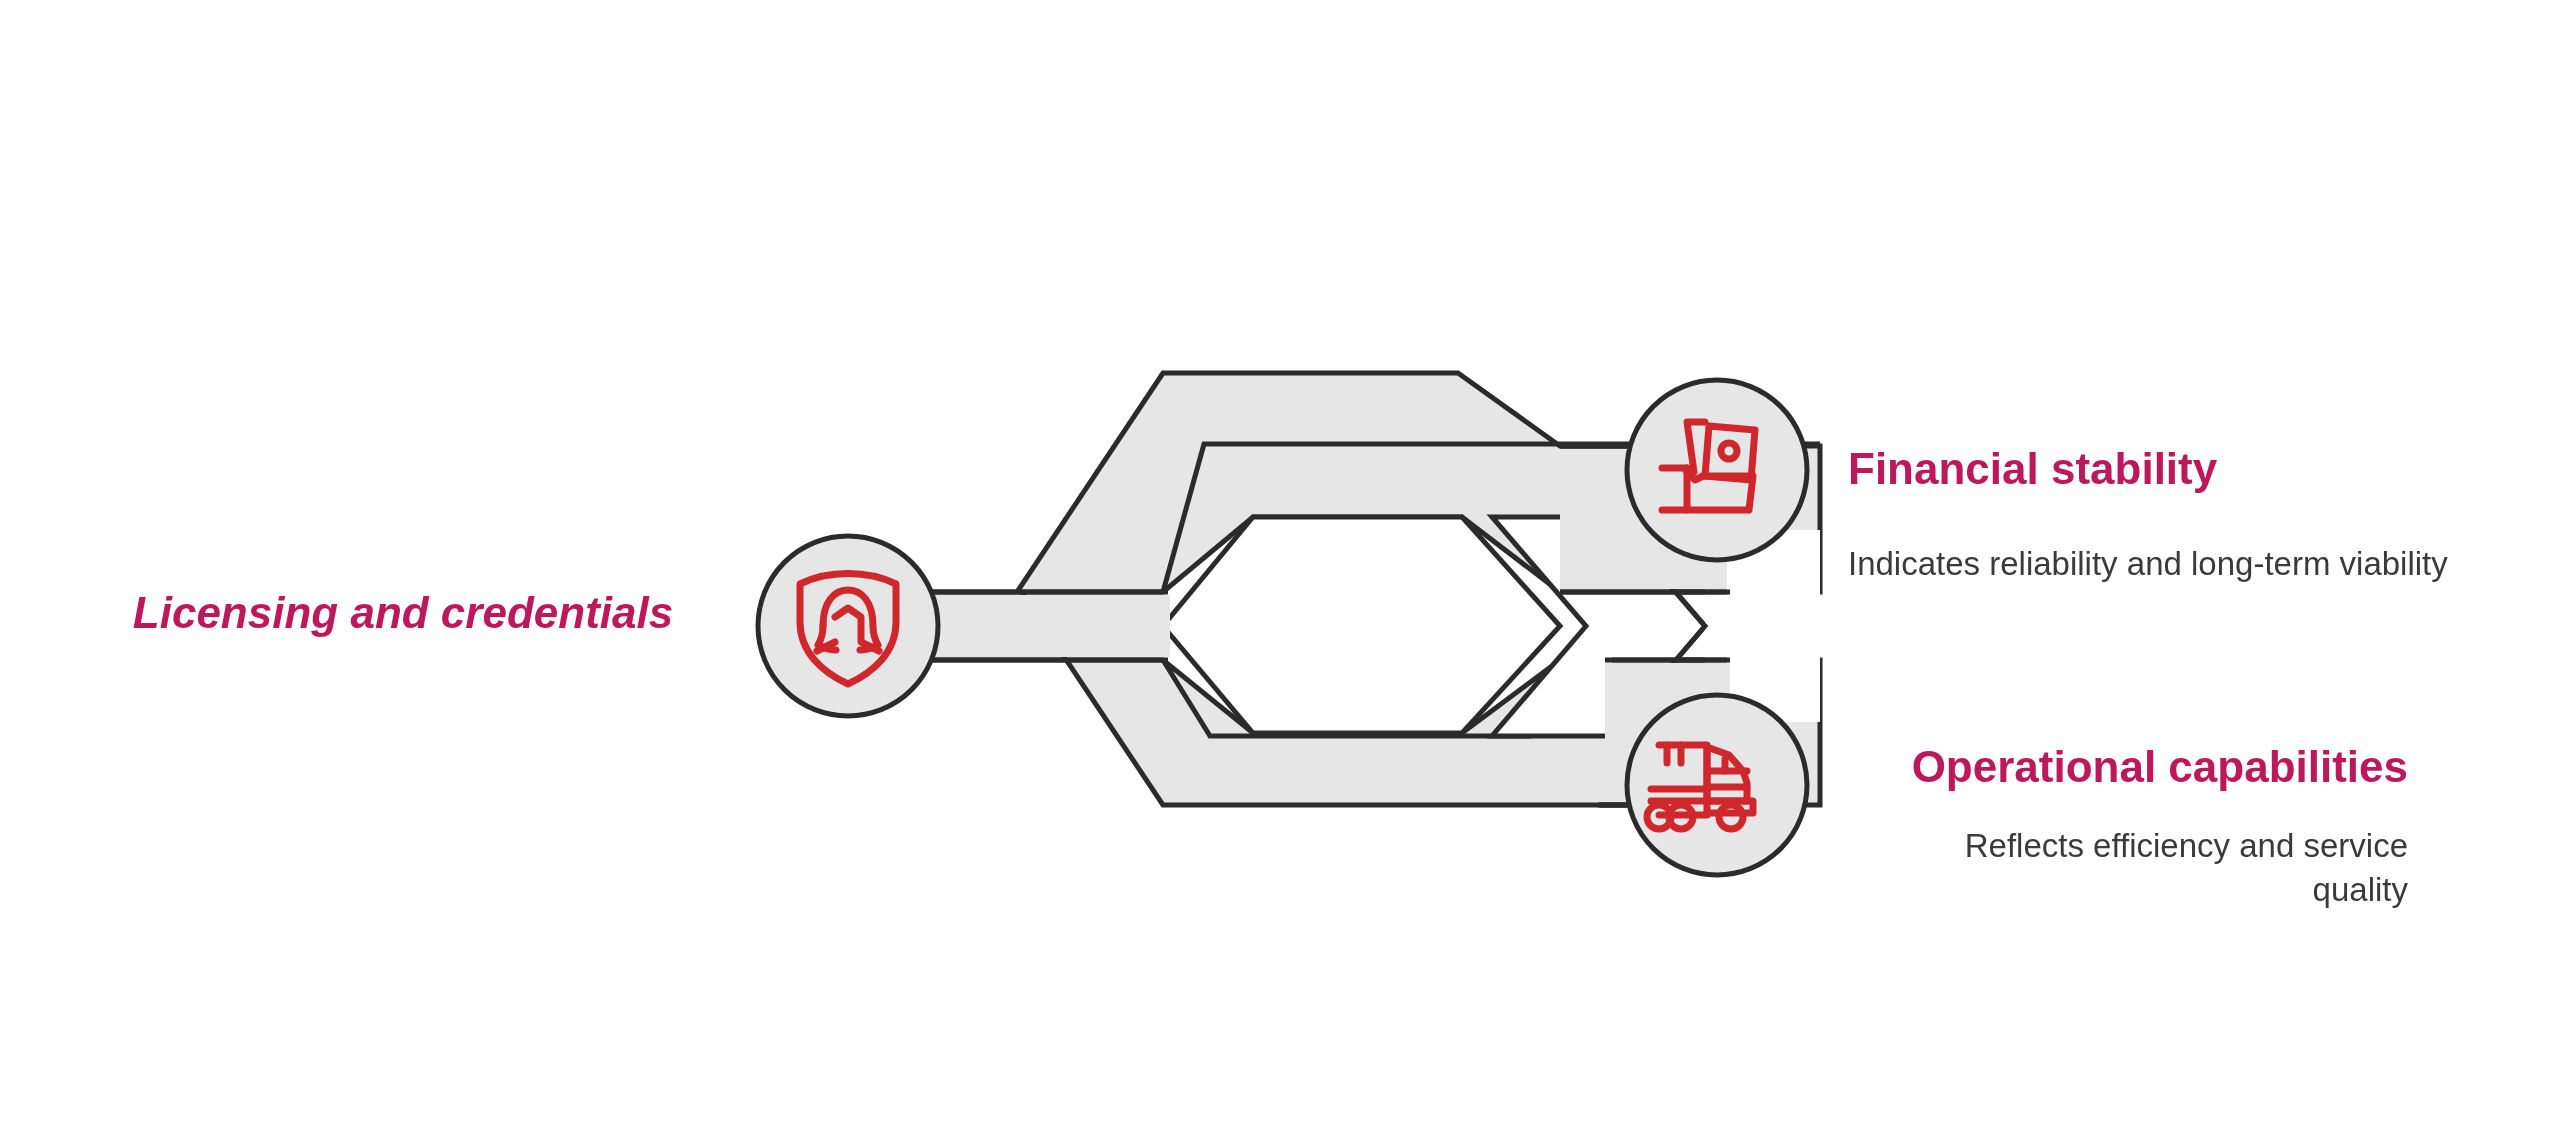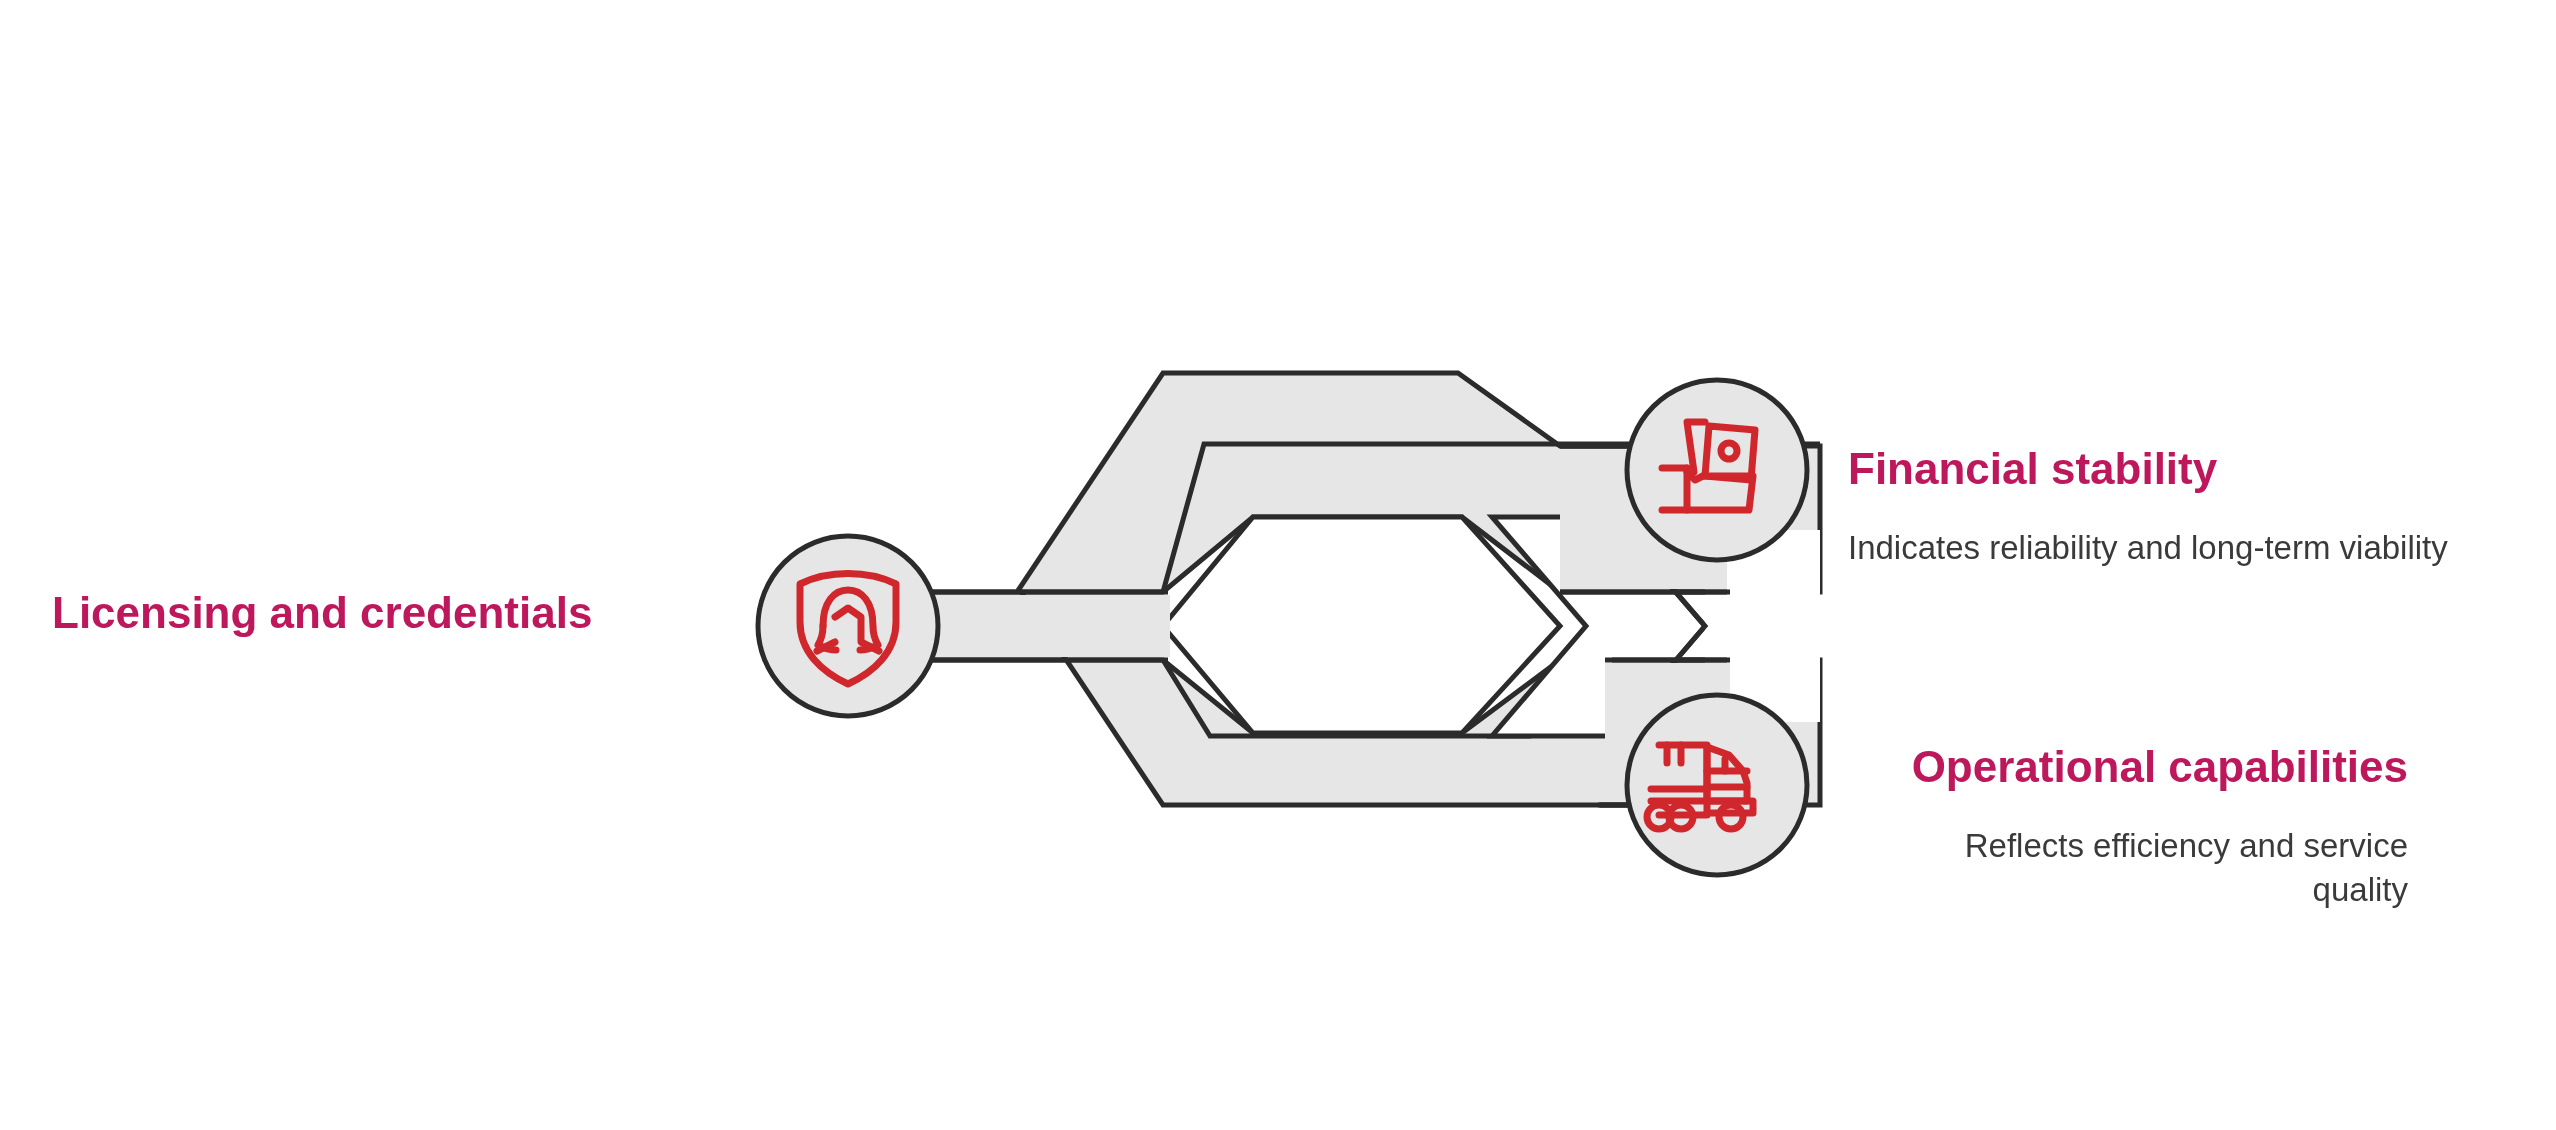--- a/index.html
+++ b/index.html
@@ -39,37 +39,38 @@
   }
   .node-desc {
     font-size: 33px;
     font-weight: normal;
     line-height: 1.32;
     color: #3a3a3a;
     margin: 0;
   }
   
   #node-left-text {
-    left: 52px;
+    left: 73px;
     top: 588px;
     width: 660px;
-    text-align: left;
+    text-align: center;
+    font-style: italic;
   }
   #node-left-text .node-desc {
     margin-top: 42px;
   }
   
   #node-top-right-text {
     left: 1848px;
     top: 444px;
     width: 600px;
     text-align: left;
   }
   #node-top-right-text .node-desc {
-    margin-top: 33px;
+    margin-top: 49px;
   }
   
   #node-bottom-right-text {
     left: 1848px;
     top: 742px;
     width: 560px;
     text-align: right;
   }
   #node-bottom-right-text .node-desc {
     margin-top: 33px;

